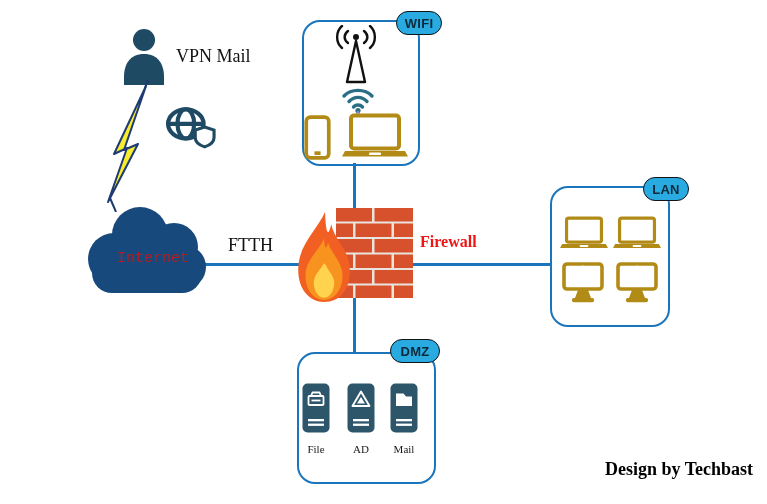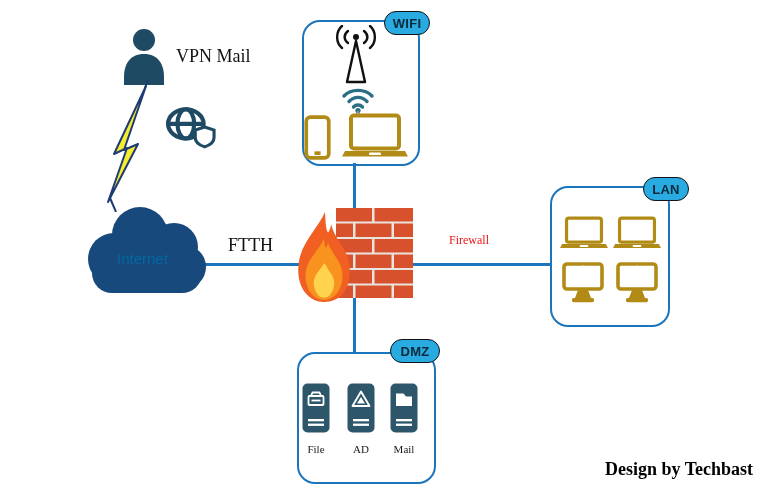--- a/index.html
+++ b/index.html
@@ -18,25 +18,25 @@
   .zone-badge{
     position:absolute;display:flex;align-items:center;justify-content:center;
     background:var(--badge-fill,#29abe2);border:1.6px solid #101418;
     border-radius:12px;font-weight:bold;font-size:13px;color:#0b2a3a;
     font-family:"Liberation Sans",sans-serif;letter-spacing:.3px;
   }
   .serif-label{
     position:absolute;font-family:"Liberation Serif",serif;color:#111;
   }
   .cloud-label{
-    position:absolute;color:#0369a1;font-size:15px;font-family:Liberation Sans, sans-serif;
+    position:absolute;color:#b91c1c;font-size:15px;font-family:Liberation Mono, monospace;
   }
   .firewall-label{
     position:absolute;font-family:"Liberation Serif",serif;
-    color:var(--firewall-text-red,#ee1515);font-size:12px;font-weight:400;margin-left:29px;
+    color:var(--firewall-text-red,#ee1515);font-size:16px;font-weight:700;
   }
   .server-label{
     position:absolute;font-size:11px;color:#1a1a1a;text-align:center;
     font-family:Liberation Serif, serif;
   }
   .credit{
     position:absolute;font-family:"Liberation Serif",serif;font-weight:bold;
     font-size:18px;color:#000;
   }
 </style>
@@ -105,21 +105,21 @@
     </g>
   </svg>
   <svg class="abs" style="left:294px;top:210px;" width="60" height="94" viewBox="0 0 58 92">
     <path d="M30 2 C22 20 6 32 4 54 C2 76 14 90 29 90 C46 90 56 76 54 54 C52 38 40 30 36 14 C34 24 31 28 30 2 Z" style="fill:var(--flame-orange,#f15f22)"></path>
     <path d="M29 28 C24 40 12 48 11 62 C10 78 19 88 29 88 C39 88 48 78 47 62 C46 50 36 42 33 32 C31 38 30 40 29 28 Z" style="fill:var(--flame-mid,#f7931e)"></path>
     <path d="M29 52 C26 58 19 63 19 71 C19 80 24 86 29 86 C34 86 39 80 39 71 C39 64 33 60 31 54 Z" style="fill:var(--flame-inner,#ffd34e)"></path>
   </svg>
   <div class="firewall-label" style="left:420px;top:233px;">Firewall</div>
 
   <div class="zone-box" style="left:302px;top:20px;width:114px;height:142px;"></div>
-  <div class="zone-badge" style="left:384px;top:11px;width:44px;height:22px;">WIFI</div>
+  <div class="zone-badge" style="left:396px;top:11px;width:44px;height:22px;">WIFI</div>
 
   <svg class="abs" style="left:331px;top:25px;" width="50" height="60" viewBox="0 0 50 60">
     <circle cx="25" cy="12" r="3" fill="#111"></circle>
     <path d="M25 16 L16 57 L34 57 Z" fill="#fff" stroke="#111" stroke-width="2.4" stroke-linejoin="round"></path>
     <g fill="none" stroke="#111" stroke-width="2.4" stroke-linecap="round">
       <path d="M17 6 C12.5 9.5 12.5 14.5 17 18"></path>
       <path d="M11 1 C4.5 6.5 4.5 17.5 11 23"></path>
       <path d="M33 6 C37.5 9.5 37.5 14.5 33 18"></path>
       <path d="M39 1 C45.5 6.5 45.5 17.5 39 23"></path>
     </g>

